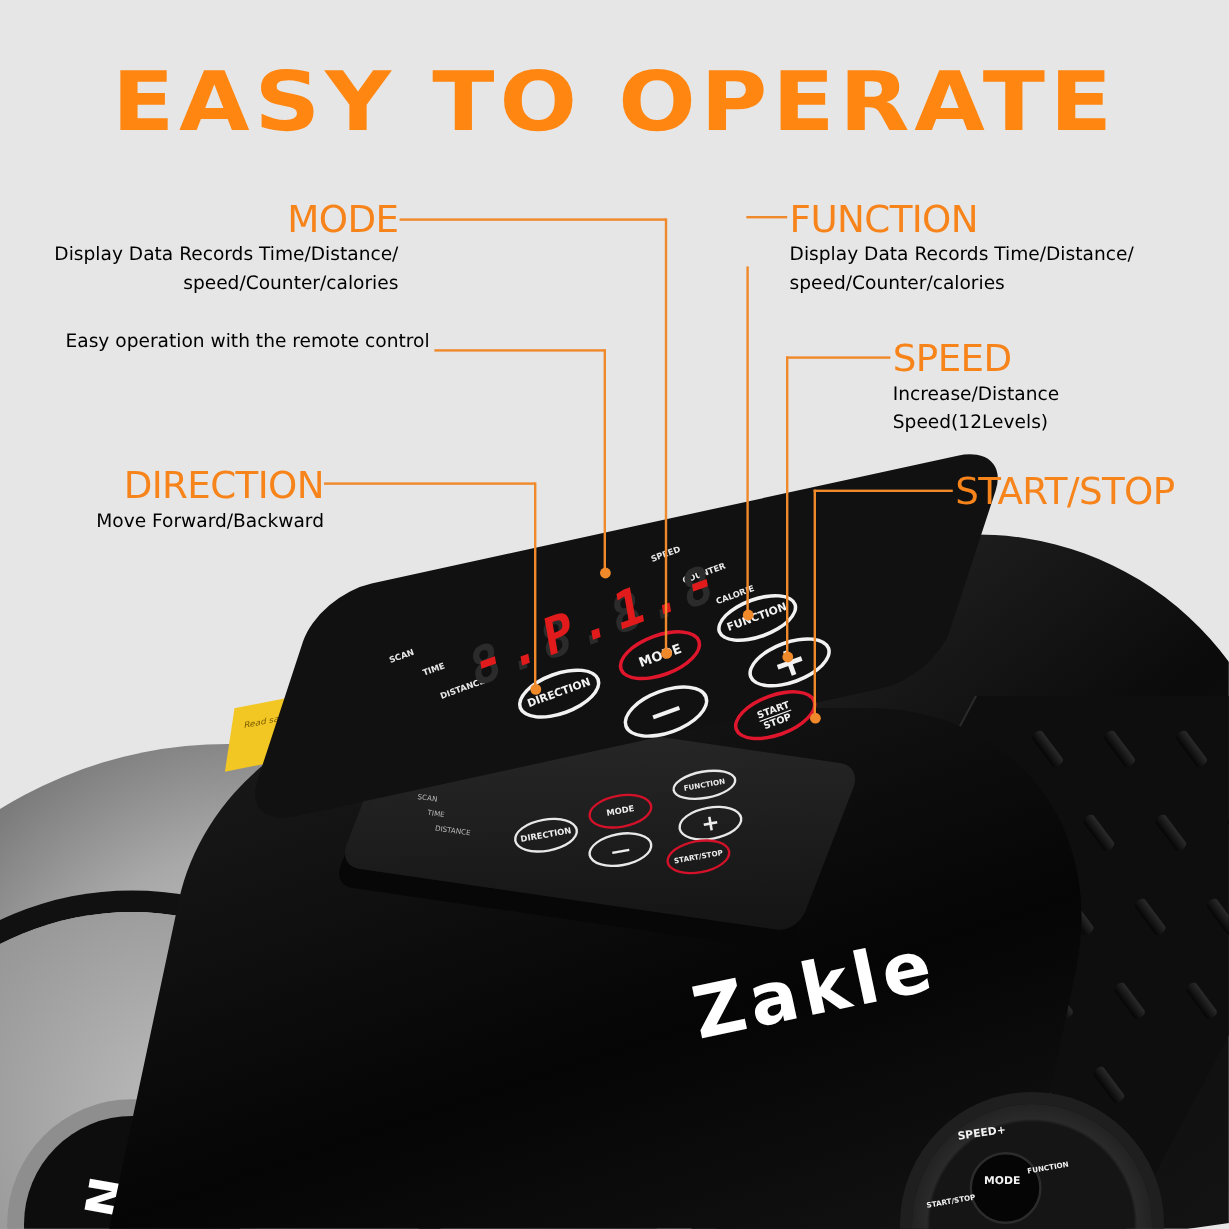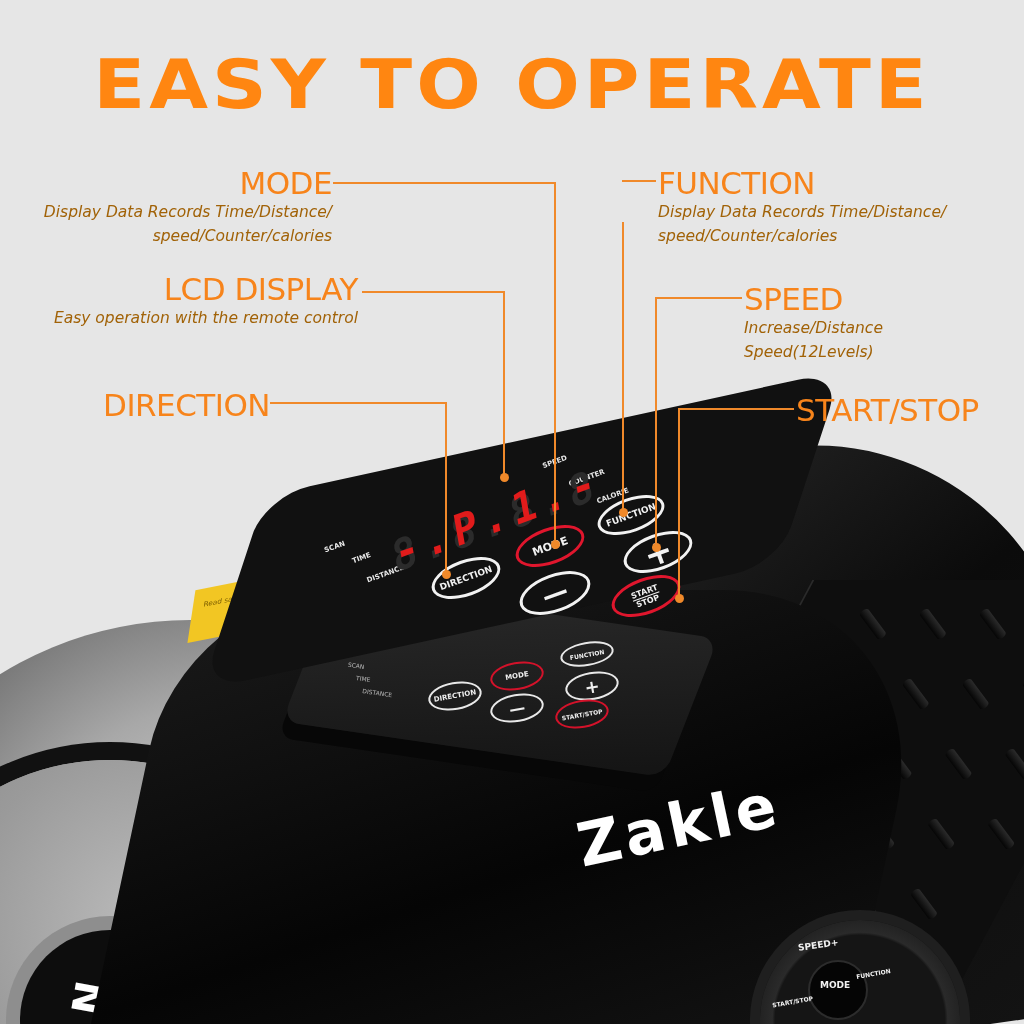--- a/index.html
+++ b/index.html
@@ -13,22 +13,22 @@
     left: 0; top: 40px; width: 1024px; text-align: center;
     font-family: "DejaVu Sans", sans-serif; font-weight: bold;
     font-size: 76px; letter-spacing: 4px; color: #ff8611;
     transform: scaleY(0.9);
   }
   .callout-title {
     color: #f7841b; font-family: "DejaVu Sans", sans-serif;
     font-size: 31px; line-height: 34px; letter-spacing: -0.5px; white-space: nowrap;
   }
   .callout-desc {
-    color: #a16207; font-family: "DejaVu Sans", sans-serif;
-    font-size: 15.5px; line-height: 24px; white-space: nowrap; font-style: italic;
+    color: #000000; font-family: "DejaVu Sans", sans-serif;
+    font-size: 15.5px; line-height: 24px; white-space: nowrap;
   }
   .right { text-align: right; }
   .line { position: absolute; background: #f0892a; }
   .dot { position: absolute; width: 9px; height: 9px; border-radius: 50%; background: #f0892a; margin: -4px 0 0 -4px; }
   .wheel-outer {
     left: -170px; top: 620px; width: 720px; height: 720px; border-radius: 50%;
     background: radial-gradient(circle at 55% 40%, #d9d9d9 0%, #a8a8a8 35%, #6b6b6b 62%, #2c2c2c 64%, #111 70%, #7a7a7a 72%, #9e9e9e 100%);
   }
   .wheel-rim {
     left: -130px; top: 760px; width: 480px; height: 480px; border-radius: 50%;
@@ -184,26 +184,26 @@
 
 <div class="abs title">EASY TO OPERATE</div>
 
 <div class="abs right" style="left:0;top:166px;width:332px">
   <div class="callout-title">MODE</div>
   <div class="callout-desc">Display Data Records Time/Distance/</div>
   <div class="callout-desc">speed/Counter/calories</div>
 </div>
 
 <div class="abs right" style="left:0;top:272px;width:358px">
-  <div class="callout-title">LCD DISPLAY</div>
   <div class="callout-desc">Easy operation with the remote control</div>
 </div>
 
 <div class="abs right" style="left:0;top:388px;width:270px">
   <div class="callout-title">DIRECTION</div>
+  <div class="callout-desc">Move Forward/Backward</div>
 </div>
 
 <div class="abs" style="left:658px;top:166px">
   <div class="callout-title">FUNCTION</div>
   <div class="callout-desc">Display Data Records Time/Distance/</div>
   <div class="callout-desc">speed/Counter/calories</div>
 </div>
 
 <div class="abs" style="left:744px;top:282px">
   <div class="callout-title">SPEED</div>

